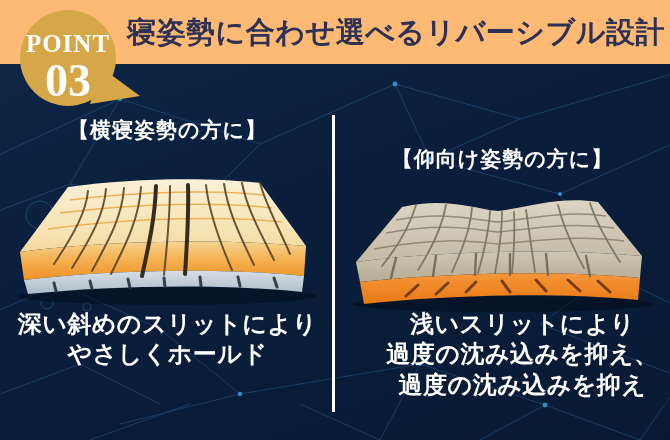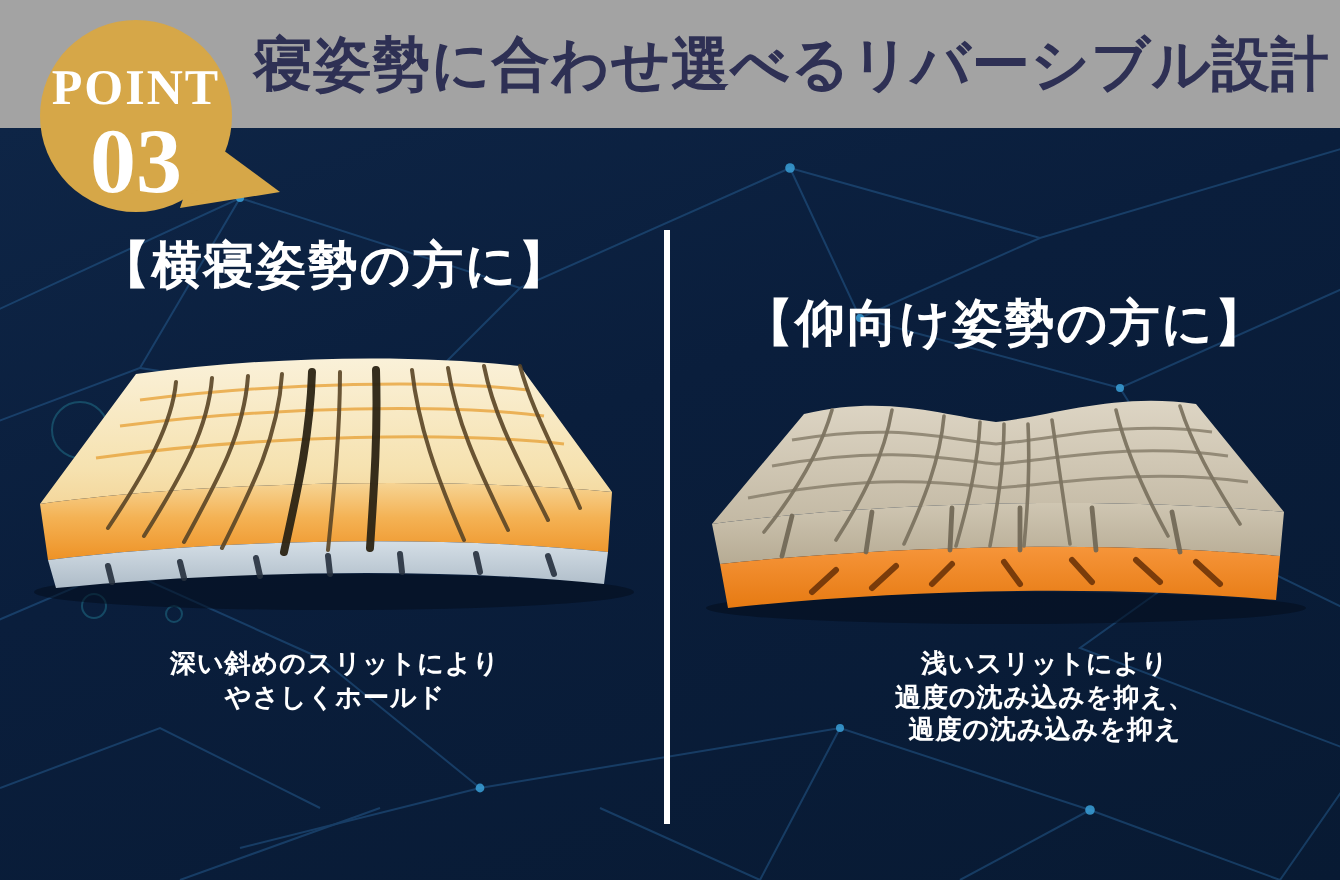--- a/index.html
+++ b/index.html
@@ -2,51 +2,51 @@
 <html><head>
 <meta charset="utf-8">
 <style>
   html,body{margin:0;padding:0;background:#222;}
   .stage{
     position:relative;width:670px;height:440px;overflow:hidden;
     font-family:"Liberation Sans","DejaVu Sans",sans-serif;
     background:#ffffff;
   }
   
-  .top-band{position:absolute;top:0;left:0;width:670px;height:64px;background:#a3a3a3;}
+  .top-band{position:absolute;top:0;left:0;width:670px;height:64px;background:#fdba74;}
   .main-title{
     position:absolute;top:13px;left:122px;width:548px;
     text-align:center;font-size:29px;font-weight:bold;color:#2e3054;
     letter-spacing:0.5px;white-space:nowrap;
   }
   
   .badge{position:absolute;top:6px;left:14px;width:130px;height:106px;z-index:9;}
   .badge text{font-family:"Liberation Serif","DejaVu Serif",serif;font-weight:bold;fill:#ffffff;}
   .badge .pt{font-size:25px;letter-spacing:1px;}
   .badge .num{font-size:46px;}
   
   .content{
     position:absolute;top:64px;left:0;width:670px;height:376px;
     background:linear-gradient(160deg,#0e2546 0%,#0a1e3c 40%,#081a33 100%);
     overflow:hidden;
   }
   .plexus{position:absolute;top:0;left:0;width:670px;height:376px;}
   .divider{position:absolute;left:332px;top:51px;width:3px;height:297px;background:#ffffff;}
   .col-heading{
     position:absolute;top:52px;width:335px;text-align:center;
-    font-size:25px;font-weight:bold;color:#ffffff;letter-spacing:1px;white-space:nowrap;
+    font-size:21px;font-weight:bold;color:#ffffff;letter-spacing:1px;white-space:nowrap;
   }
   .col-heading.left{left:0;}
   .col-heading.right{left:335px;margin-top:29px;}
   .pillow{position:absolute;}
   .pillow.left{left:8px;top:96px;width:318px;height:150px;}
   .pillow.right{left:344px;top:110px;width:318px;height:142px;}
   .col-desc{
-    position:absolute;top:260px;width:335px;text-align:center;
-    font-size:13px;font-weight:bold;color:#ffffff;line-height:1.27;
+    position:absolute;top:245px;width:335px;text-align:center;
+    font-size:24px;font-weight:bold;color:#ffffff;line-height:1.27;
     letter-spacing:0.5px;
   }
   .col-desc.left{left:0;}
   .col-desc.right{left:335px;margin-left:20px;}
   .col-desc span{display:block;white-space:nowrap;}
 </style>
 </head>
 <body>
 
 <div class="stage">

